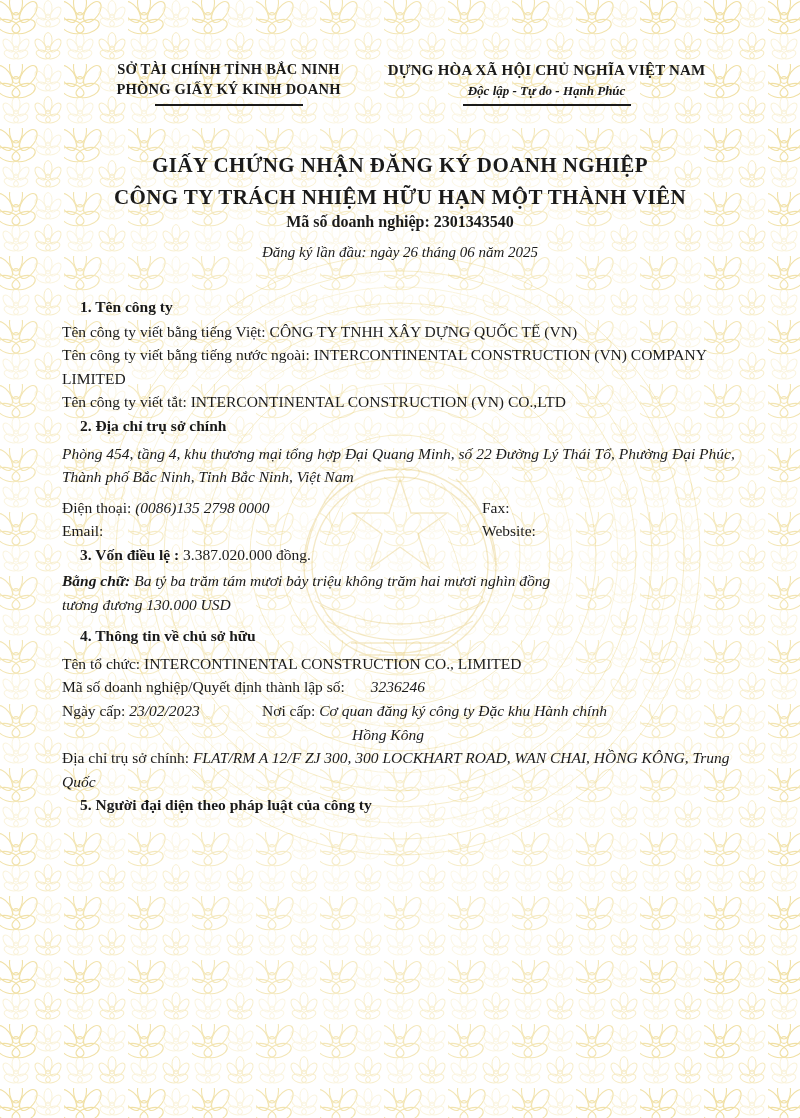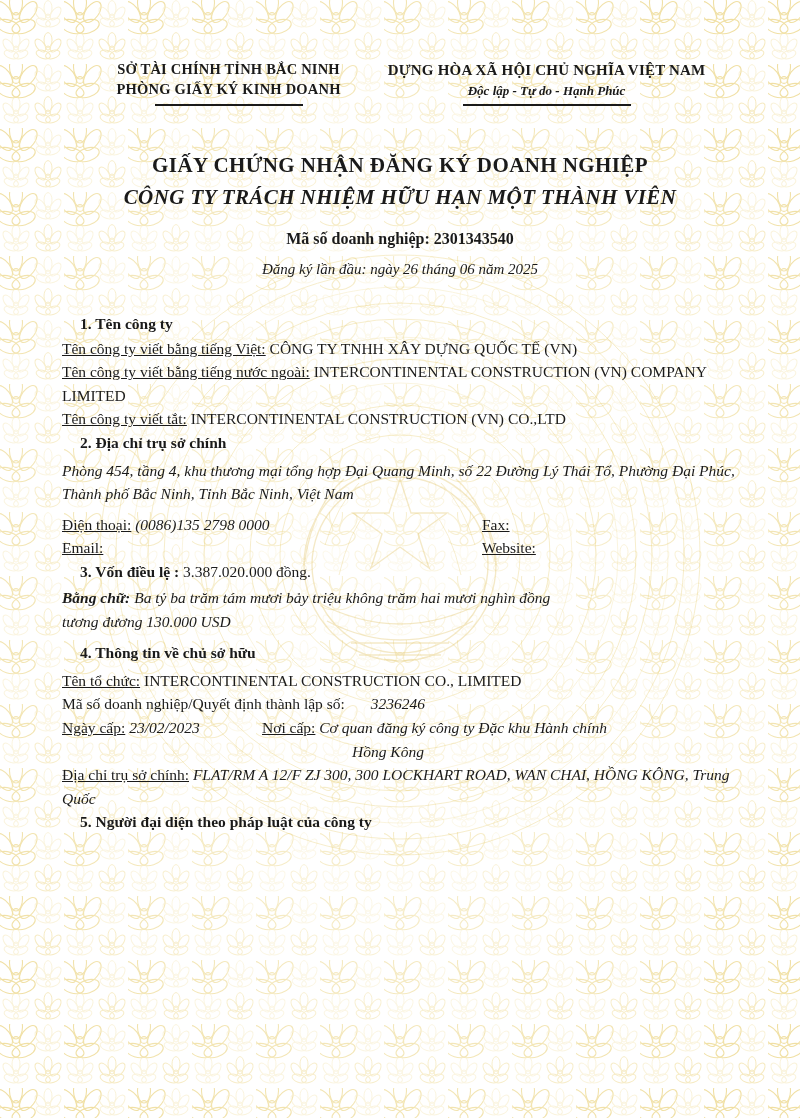--- a/index.html
+++ b/index.html
@@ -102,24 +102,22 @@
     font-size: 21px;
     font-weight: bold;
     letter-spacing: 0.4px;
     line-height: 1.5;
   }
   .title-2 {
     font-size: 21px;
     font-weight: bold;
     letter-spacing: 0.4px;
     line-height: 1.5;
-    font-style: italic;
   }
   .code-line {
-    margin-top: 17px;
     font-size: 16px;
     font-weight: bold;
     text-align: center;
   }
   .first-reg {
     margin-top: 13px;
     font-size: 15px;
     font-style: italic;
     text-align: center;
   }
@@ -131,21 +129,21 @@
   }
   .sec-head {
     font-weight: bold;
     padding-left: 18px;
     margin-bottom: 1px;
     font-size: 15.5px;
   }
   .row {
     margin-bottom: 0px;
   }
-  .lbl { font-style: normal; text-decoration: underline; }
+  .lbl { font-style: normal; }
   .val { font-style: normal; }
   .val-it { font-style: italic; }
   .bold { font-weight: bold; }
 
   .two-col {
     display: flex;
   }
   .two-col .c1 { width: 420px; }
   .two-col .c2 { flex: 1; }
   .spacer-sm { height: 7px; }

